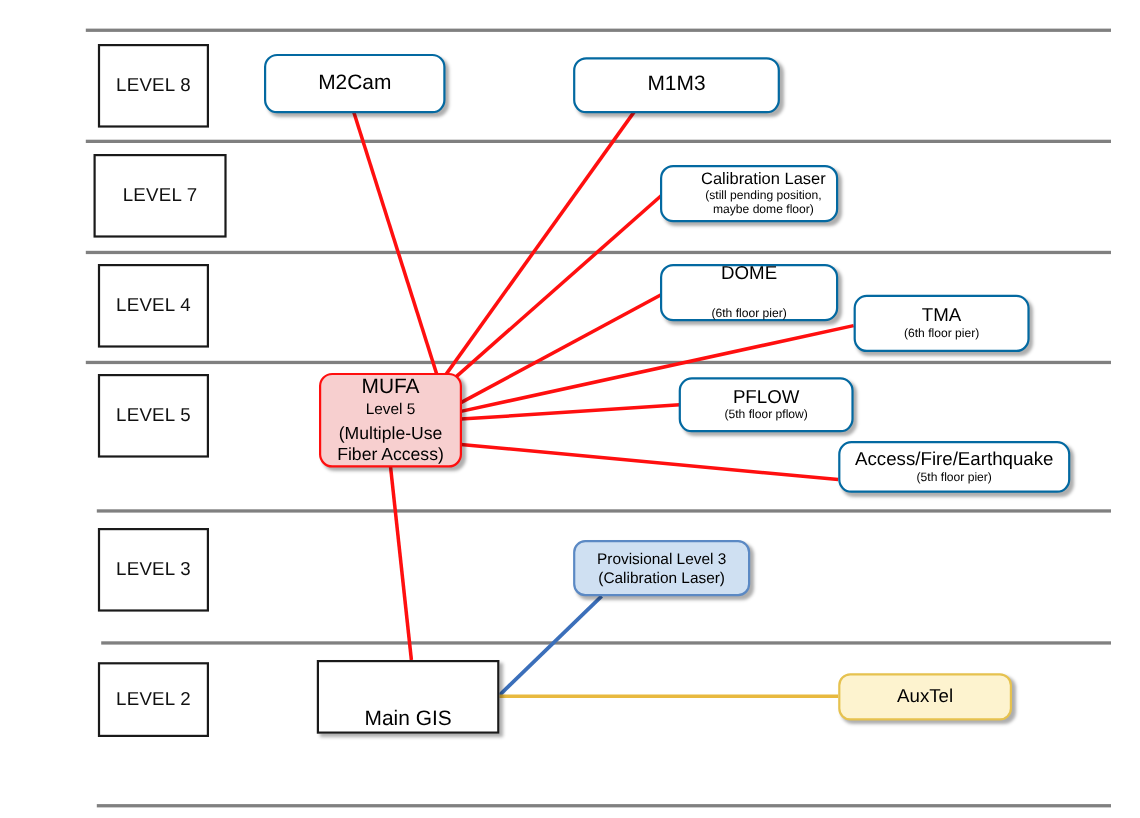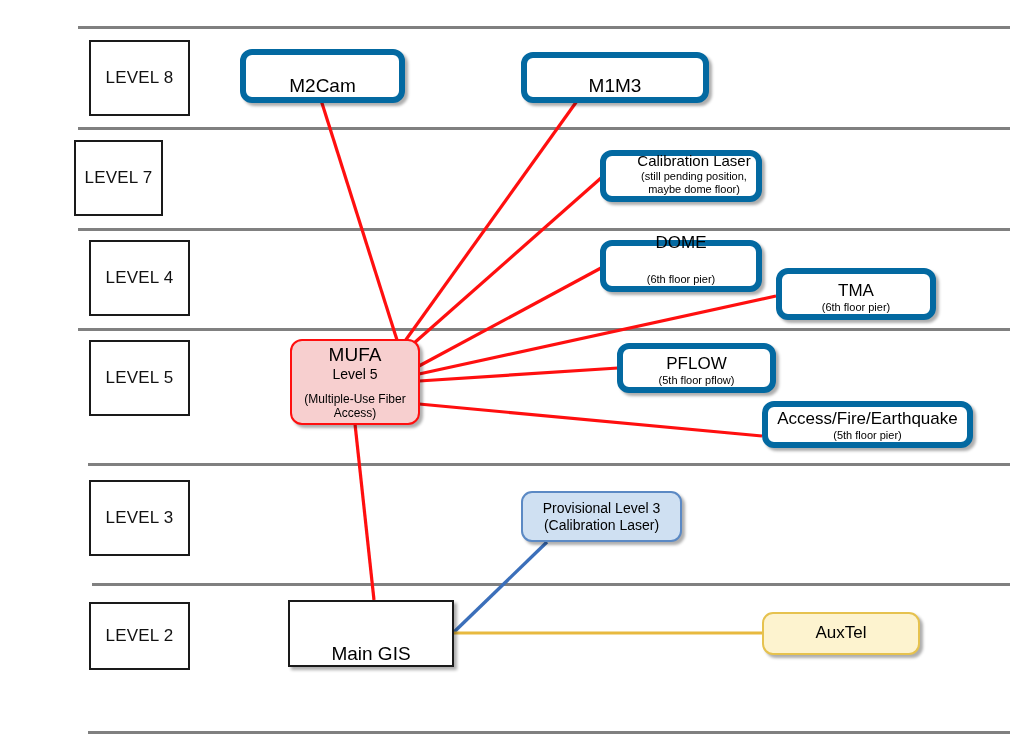--- a/index.html
+++ b/index.html
@@ -62,24 +62,23 @@
     font-size: 13px;
     line-height: 1.2;
     color: #000000;
   }
   .node .t3 {
     font-size: 11px;
     line-height: 1.2;
     color: #000000;
   }
   .purple {
-    border: 6px solid #0369a1;
+    border: 2px solid #0369a1;
     background: #ffffff;
     border-radius: 12px;
-    justify-content: flex-end;
   }
   .red {
     border: 2.5px solid #ff0f0f;
     background: #f7cfcf;
     border-radius: 12px;
   }
   .blue {
     border: 2px solid #5b89c4;
     background: #cfe0f2;
     border-radius: 11px;
@@ -129,21 +128,21 @@
     <line x1="355" y1="424" x2="374" y2="600" stroke="#ff0f0f" stroke-width="3.2"></line>
 
     <line x1="453" y1="633" x2="547" y2="542" stroke="#3b6fba" stroke-width="3.4"></line>
 
     <line x1="453" y1="633" x2="762" y2="633" stroke="#e8b93f" stroke-width="3.2"></line>
   </svg>
 
   <div class="level-box" style="left:89px; top:40px; width:101px; height:76px;">
     <span>LEVEL 8</span>
   </div>
-  <div class="level-box" style="left:74px; top:140px; width:89px; height:76px;">
+  <div class="level-box" style="left:85px; top:140px; width:121px; height:76px;">
     <span>LEVEL 7</span>
   </div>
   <div class="level-box" style="left:89px; top:240px; width:101px; height:76px;">
     <span>LEVEL 4</span>
   </div>
   <div class="level-box" style="left:89px; top:340px; width:101px; height:76px;">
     <span>LEVEL 5</span>
   </div>
   <div class="level-box" style="left:89px; top:480px; width:101px; height:76px;">
     <span>LEVEL 3</span>
@@ -173,21 +172,21 @@
 
   <div class="node purple" style="left:776px; top:268px; width:160px; height:52px;">
     <span class="t1" style="font-size:17px;">TMA</span>
     <span class="t3">(6th floor pier)</span>
   </div>
 
   <div class="node red" style="left:290px; top:339px; width:130px; height:86px;">
     <span class="t1">MUFA</span>
     <span class="t2" style="font-size:14px;">Level 5</span>
     <span class="gap6"></span>
-    <span class="t3" style="font-size:12px;">(Multiple-Use Fiber Access)</span>
+    <span class="t3" style="font-size:16px;">(Multiple-Use Fiber Access)</span>
   </div>
 
   <div class="node purple" style="left:617px; top:343px; width:159px; height:50px;">
     <span class="t1" style="font-size:17px;">PFLOW</span>
     <span class="t3">(5th floor pflow)</span>
   </div>
 
   <div class="node purple" style="left:762px; top:401px; width:211px; height:47px;">
     <span class="t1" style="font-size:17px;">Access/Fire/Earthquake</span>
     <span class="t3">(5th floor pier)</span>

